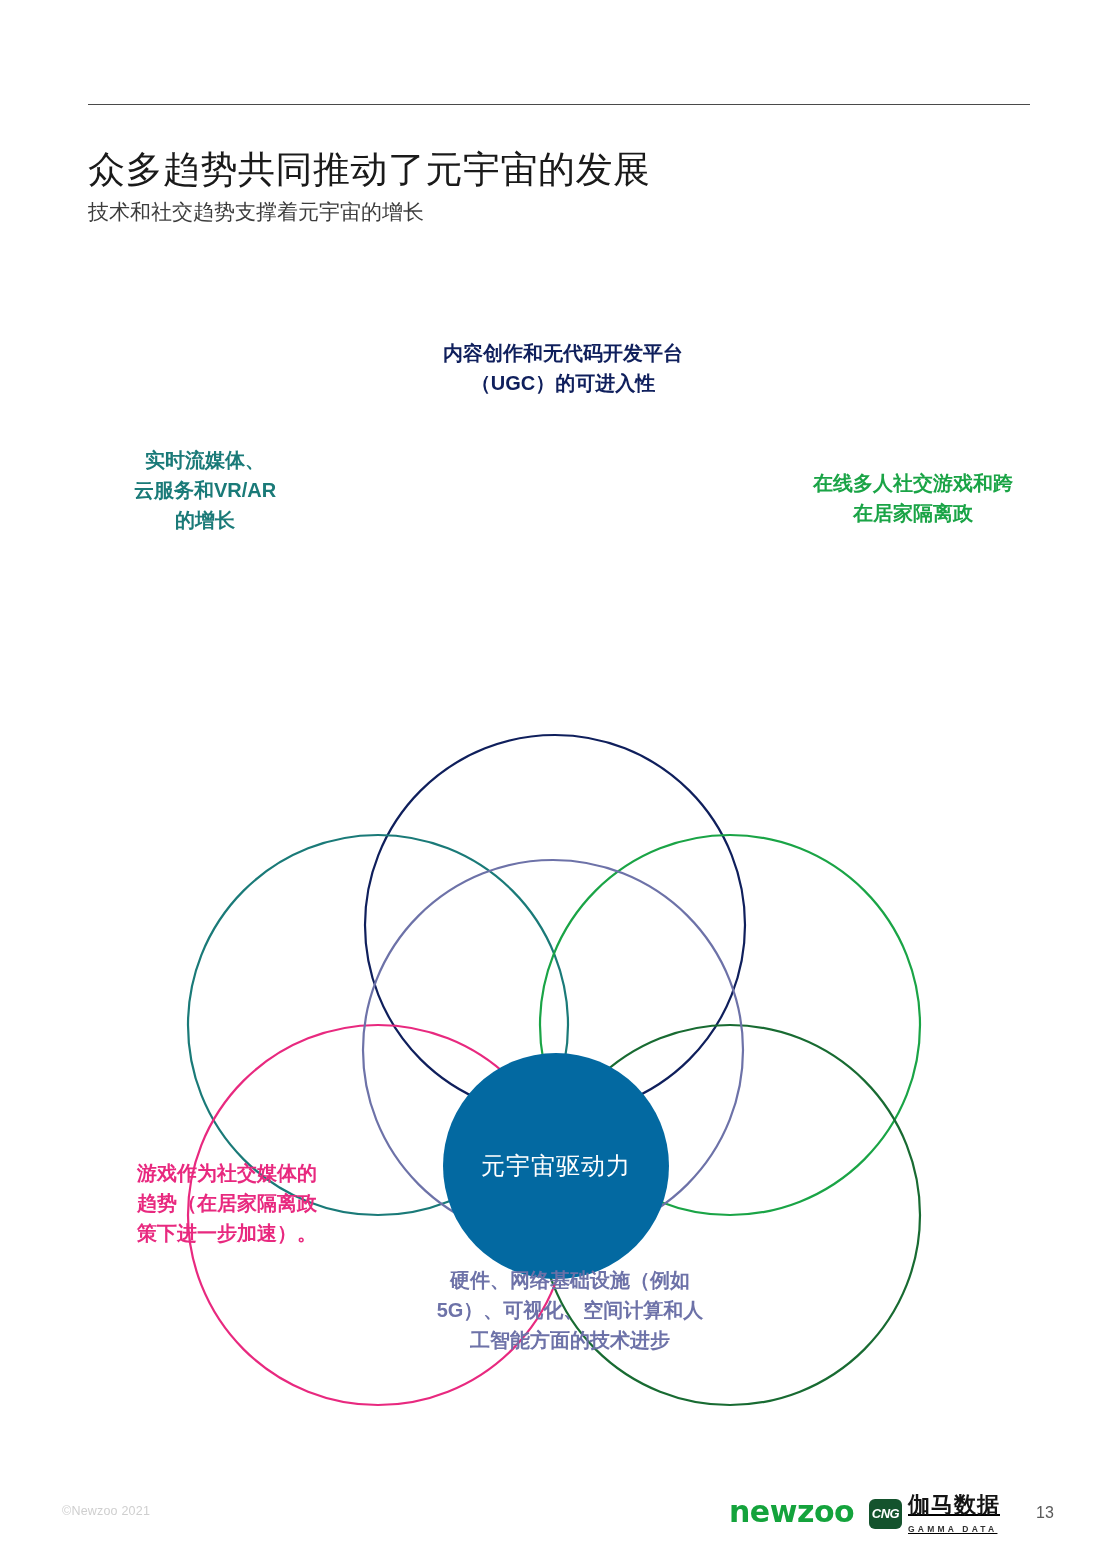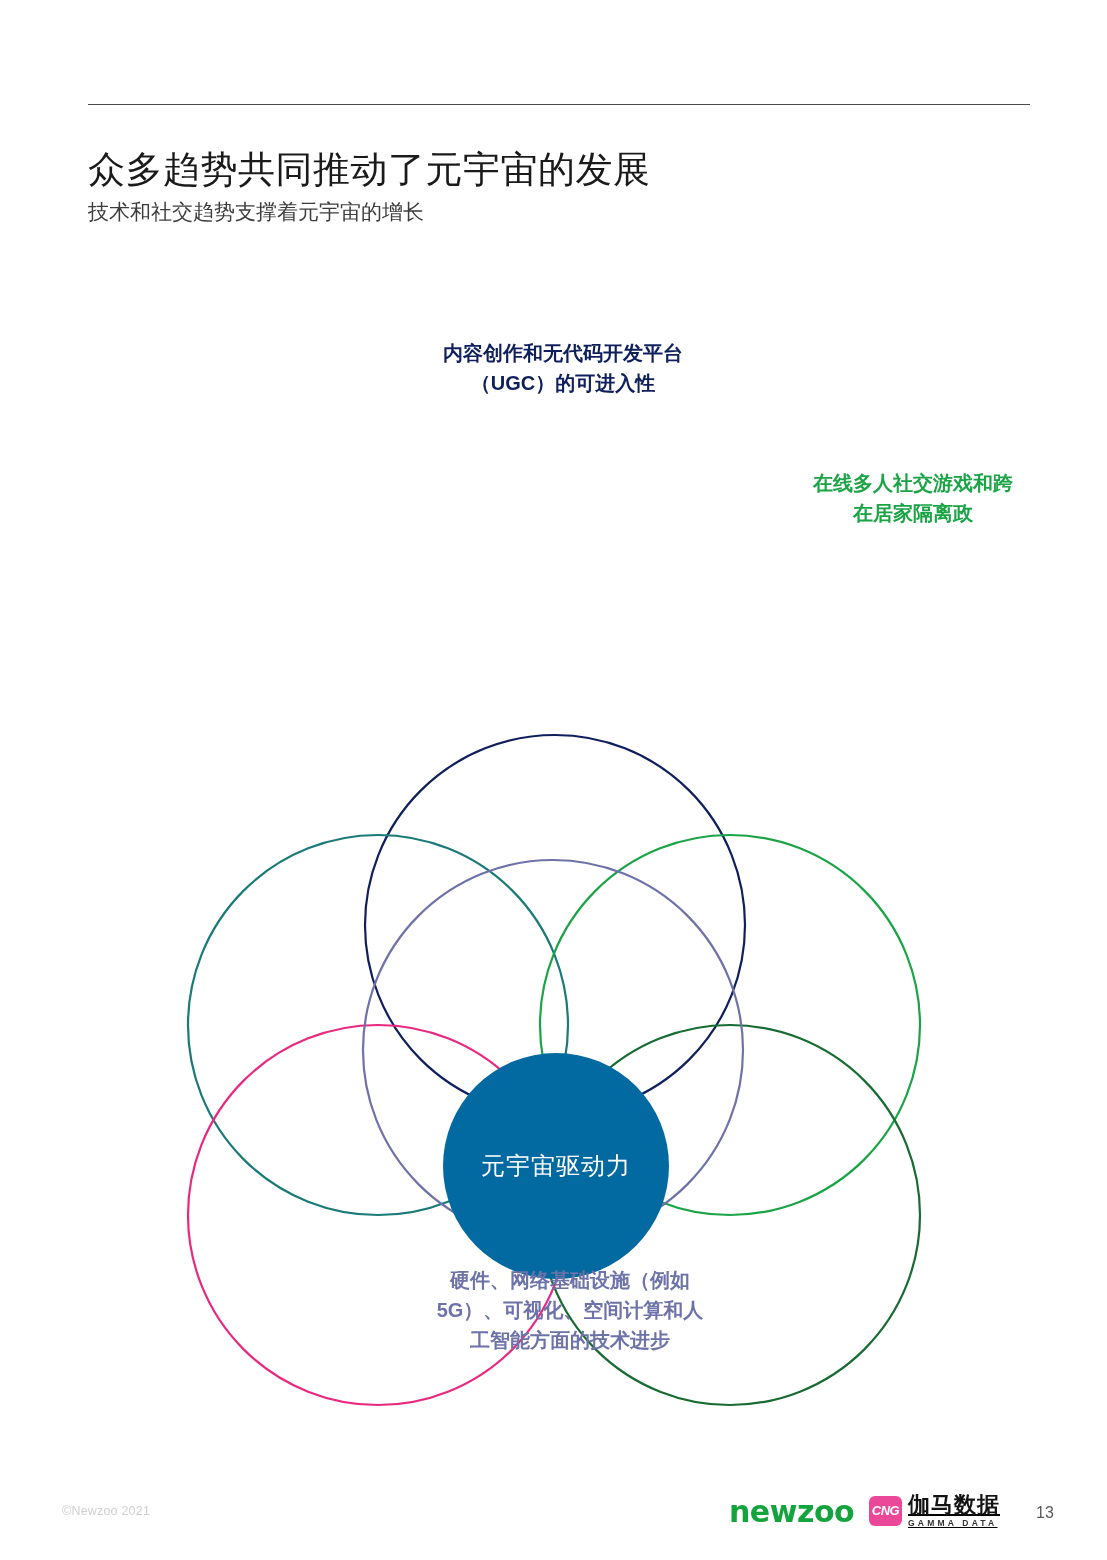--- a/index.html
+++ b/index.html
@@ -158,21 +158,21 @@
     left: 869px;
     top: 9px;
     display: flex;
     align-items: center;
     gap: 6px;
   }
   #cng-badge {
     width: 33px;
     height: 30px;
     border-radius: 6px;
-    background: #ec4899;
+    background: #14532d;
     display: flex;
     align-items: center;
     justify-content: center;
   }
   #cng-badge-text {
     color: #ffffff;
     font-size: 13px;
     font-weight: bold;
     font-style: italic;
     letter-spacing: -0.5px;
@@ -188,21 +188,21 @@
     font-size: 22px;
     font-weight: bold;
     color: #141414;
     letter-spacing: 1px;
   }
   #gamma-en {
     font-size: 8.5px;
     font-weight: bold;
     color: #333333;
     letter-spacing: 3.2px;
-    margin-top: 3px;
+    margin-top: 9px;
   }
   #page-number {
     position: absolute;
     left: 1036px;
     top: 19px;
     font-size: 16px;
     color: #5a5a5a;
   }
 </style>
 </head>
@@ -228,25 +228,31 @@
 
     <circle cx="553" cy="730" r="190" fill="none" stroke="#6d72a8" stroke-width="2.2"></circle>
   </svg>
 
   <div id="center-hub">
     <span id="center-hub-label">元宇宙驱动力</span>
   </div>
 
   <div class="venn-label" id="label-ugc">内容创作和无代码开发平台
 （UGC）的可进入性</div>
+  <div class="venn-label" id="label-streaming">实时流媒体、
+云服务和VR/AR
+的增长</div>
   <div class="venn-label" id="label-multiplayer">在线多人社交游戏和跨
 在居家隔离政</div>
   <div class="venn-label" id="label-hardware">硬件、网络基础设施（例如
 5G）、可视化、空间计算和人
 工智能方面的技术进步</div>
+  <div class="venn-label" id="label-gaming-social">游戏作为社交媒体的
+趋势（在居家隔离政
+策下进一步加速）。</div>
 </div>
 
 <div id="footer">
   <div id="copyright">©Newzoo 2021</div>
 
   <div id="newzoo-logo">newzoo</div>
 
   <div id="gamma-logo">
     <div id="cng-badge">
       <span id="cng-badge-text">CNG</span>

